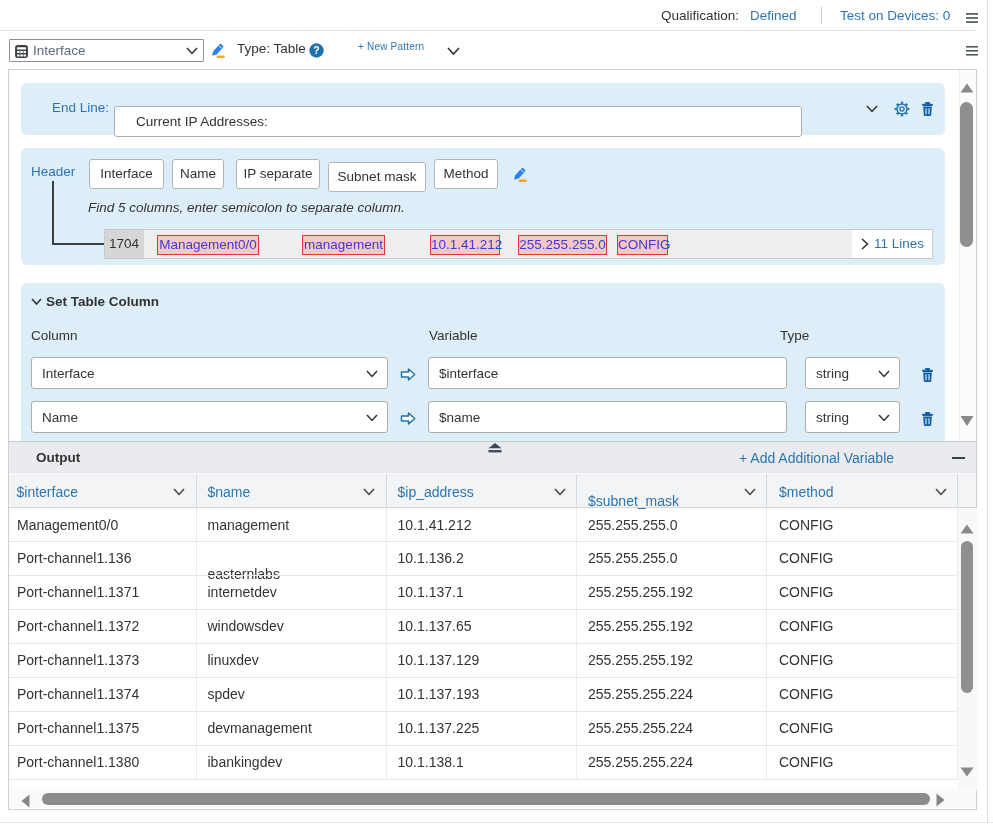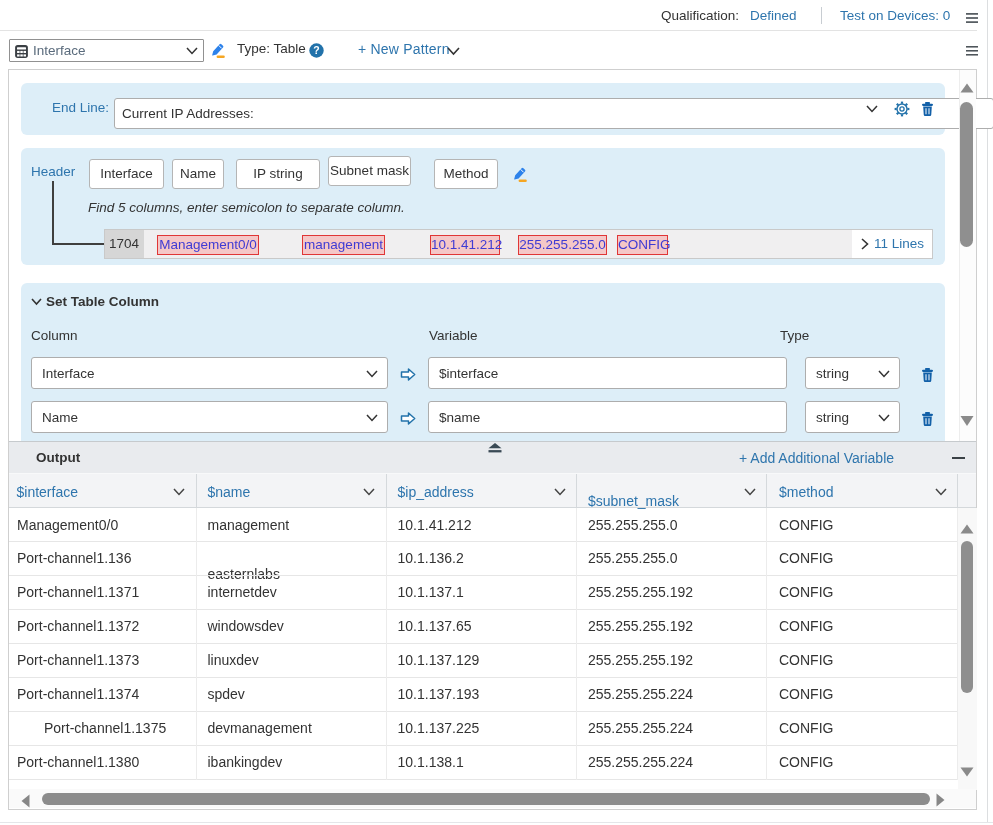--- a/index.html
+++ b/index.html
@@ -51,39 +51,39 @@
 <svg class="abs" style="left:209px;top:42px" width="17" height="17" viewBox="0 0 17 17">
     <path d="M4.2 9.2 L10.6 2.2 Q11.4 1.3 12.4 2.2 L14 3.7 Q14.9 4.6 14 5.5 L7.6 12.5 L3.6 13.6 Q3 13.7 3.2 13.1 Z" fill="#2d82ea"></path>
     <line x1="9.7" y1="3.4" x2="12.6" y2="6.3" stroke="#fff" stroke-width="1"></line>
     <rect x="7.6" y="13.6" width="8.2" height="2.4" rx="1.2" fill="#f5a623"></rect>
   </svg>
 <span class="abs" style="left:237px;top:40.5px;">Type: Table</span>
 <svg class="abs" style="left:309px;top:43px" width="15" height="15">
     <circle cx="7.5" cy="7.5" r="7.2" fill="#2272aa"></circle>
     <text x="7.5" y="11.4" font-size="10.5" font-weight="bold" fill="#fff" text-anchor="middle" font-family="Liberation Sans">?</text>
   </svg>
-<span class="abs blue" style="left:358px;top:41px;font-size:14px;letter-spacing:0.2px;">+ New Pattern</span>
+<span class="abs blue" style="left:358px;top:41px;font-size:10px;letter-spacing:0.2px;">+ New Pattern</span>
 <svg class="abs" style="left:447px;top:47px" width="13" height="9">
     <polyline points="1,1 6.5,7 12,1" fill="none" stroke="#333" stroke-width="1.6"></polyline>
   </svg>
 <svg class="abs" style="left:966px;top:46.2px" width="12" height="10">
     <g stroke="#454c52" stroke-width="1.5">
       <line x1="0" y1="0.8" x2="12" y2="0.8"></line>
       <line x1="0" y1="4.8" x2="12" y2="4.8"></line>
       <line x1="0" y1="8.8" x2="12" y2="8.8"></line>
     </g>
   </svg>
 
 <div class="abs" style="left:8px;top:69px;width:969px;height:741px;border:1px solid #cfcfcf;"></div>
 <div class="abs" style="left:987px;top:0;width:1px;height:822px;background:#dcdee0;"></div>
 <div class="abs" style="left:0;top:822px;width:993px;height:1px;background:#e4e6e9;"></div>
 
 <div class="panel" style="top:83px;height:52px;"></div>
 <span class="abs blue" style="left:52px;top:99.5px;">End Line:</span>
-<div class="sel" style="left:114px;top:98px;width:880px;height:31px;line-height:30px;padding-left:7px;">Current IP Addresses:</div>
+<div class="sel" style="left:114px;top:106px;width:688px;height:31px;line-height:30px;padding-left:21px;">Current IP Addresses:</div>
 <svg class="abs" style="left:866px;top:105px" width="12" height="8">
     <polyline points="1,1 6,6.5 11,1" fill="none" stroke="#333" stroke-width="1.5"></polyline>
   </svg>
 <svg class="abs" style="left:894px;top:101px" width="16" height="16" viewBox="0 0 16 16">
     <g fill="none" stroke="#2272aa">
       <circle cx="8" cy="8" r="5" stroke-width="1.4"></circle>
       <circle cx="8" cy="8" r="2.1" stroke-width="1.3"></circle>
       <g stroke-width="2.2">
         <line x1="8" y1="0.6" x2="8" y2="2.7"></line>
         <line x1="8" y1="13.3" x2="8" y2="15.4"></line>
@@ -103,22 +103,22 @@
     <g stroke="#eaf2fa" stroke-width="1.1">
       <line x1="4" y1="6.2" x2="4" y2="12.3"></line>
       <line x1="7" y1="6.2" x2="7" y2="12.3"></line>
     </g>
   </svg>
 
 <div class="panel" style="top:148px;height:116.5px;"></div>
 <span class="abs blue" style="left:31px;top:163.5px;">Header</span>
 <div class="btn" style="left:89px;top:159px;width:75px;">Interface</div>
 <div class="btn" style="left:172px;top:159px;width:52px;">Name</div>
-<div class="btn" style="left:236px;top:159px;width:84px;">IP string</div>
-<div class="btn" style="left:328px;top:156px;width:83px;">Subnet mask</div>
+<div class="btn" style="left:236px;top:159px;width:84px;">IP separate</div>
+<div class="btn" style="left:328px;top:162px;width:98px;">Subnet mask</div>
 <div class="btn" style="left:434px;top:159px;width:64px;">Method</div>
 <svg class="abs" style="left:511px;top:166px" width="17" height="17" viewBox="0 0 17 17">
     <path d="M4.2 9.2 L10.6 2.2 Q11.4 1.3 12.4 2.2 L14 3.7 Q14.9 4.6 14 5.5 L7.6 12.5 L3.6 13.6 Q3 13.7 3.2 13.1 Z" fill="#2d82ea"></path>
     <line x1="9.7" y1="3.4" x2="12.6" y2="6.3" stroke="#fff" stroke-width="1"></line>
     <rect x="7.6" y="13.6" width="8.2" height="2.4" rx="1.2" fill="#f5a623"></rect>
   </svg>
 <span class="abs" style="left:88px;top:200px;font-style:italic;">Find 5 columns, enter semicolon to separate column.</span>
 
 <div class="abs" style="left:52px;top:181px;width:2px;height:63px;background:#3f3f3f"></div>
 <div class="abs" style="left:52px;top:242.5px;width:52px;height:2px;background:#3f3f3f"></div>
@@ -264,21 +264,21 @@
 <div class="rowtext" style="left:397.5px;top:652.3px;">10.1.137.129</div>
 <div class="rowtext" style="left:588px;top:652.3px;">255.255.255.192</div>
 <div class="rowtext" style="left:779px;top:652.3px;">CONFIG</div>
 <div class="abs" style="left:9px;top:677.25px;width:948px;height:1px;background:#e6e6e6"></div>
 <div class="rowtext" style="left:17px;top:686.25px;">Port-channel1.1374</div>
 <div class="rowtext" style="left:207.5px;top:686.25px;text-align:center;">spdev</div>
 <div class="rowtext" style="left:397.5px;top:686.25px;">10.1.137.193</div>
 <div class="rowtext" style="left:588px;top:686.25px;">255.255.255.224</div>
 <div class="rowtext" style="left:779px;top:686.25px;">CONFIG</div>
 <div class="abs" style="left:9px;top:711.2px;width:948px;height:1px;background:#e6e6e6"></div>
-<div class="rowtext" style="left:17px;top:720.2px;margin-left:27px;">Port-channel1.1375</div>
+<div class="rowtext" style="left:17px;top:720.2px;">Port-channel1.1375</div>
 <div class="rowtext" style="left:207.5px;top:720.2px;">devmanagement</div>
 <div class="rowtext" style="left:397.5px;top:720.2px;">10.1.137.225</div>
 <div class="rowtext" style="left:588px;top:720.2px;">255.255.255.224</div>
 <div class="rowtext" style="left:779px;top:720.2px;">CONFIG</div>
 <div class="abs" style="left:9px;top:745.15px;width:948px;height:1px;background:#e6e6e6"></div>
 <div class="rowtext" style="left:17px;top:754.15px;">Port-channel1.1380</div>
 <div class="rowtext" style="left:207.5px;top:754.15px;">ibankingdev</div>
 <div class="rowtext" style="left:397.5px;top:754.15px;">10.1.138.1</div>
 <div class="rowtext" style="left:588px;top:754.15px;">255.255.255.224</div>
 <div class="rowtext" style="left:779px;top:754.15px;">CONFIG</div>

